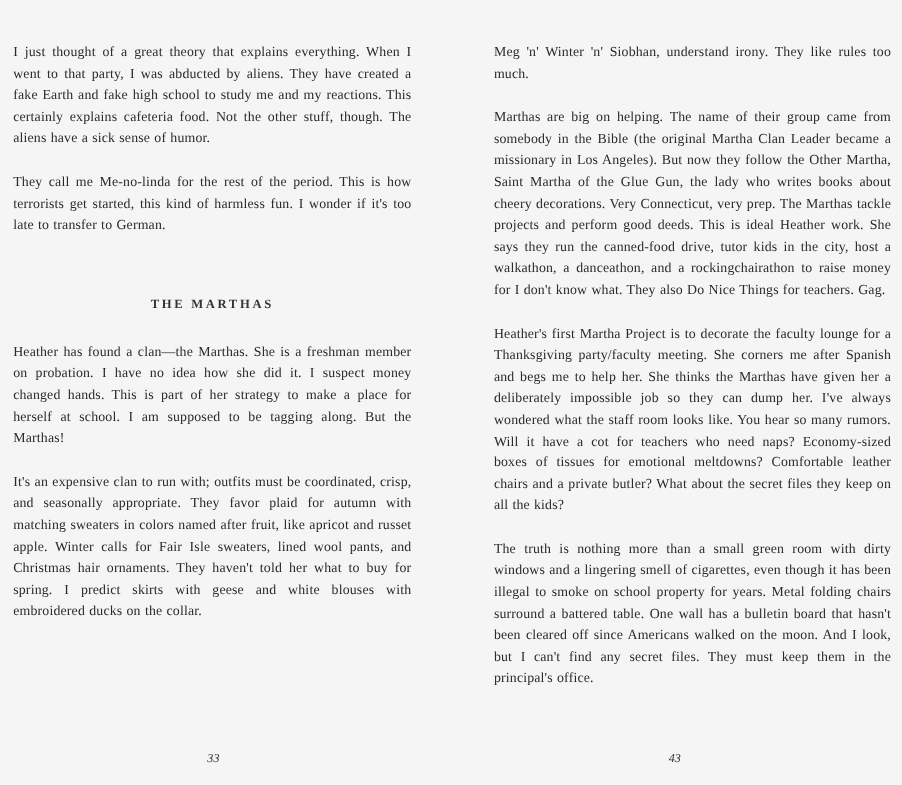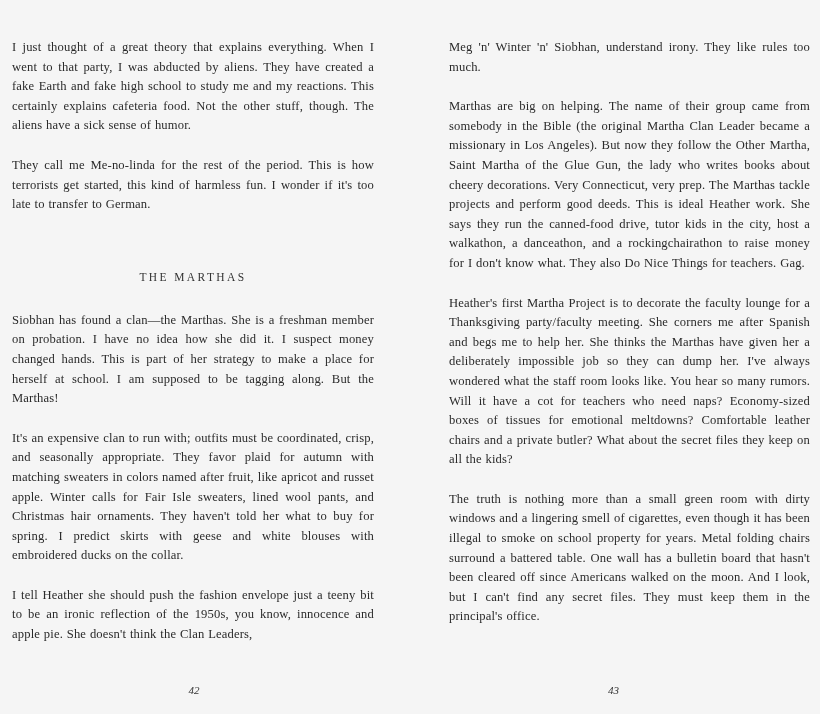--- a/index.html
+++ b/index.html
@@ -35,21 +35,21 @@
     line-height: 19.6px;
     text-align: justify;
     letter-spacing: 0.15px;
     word-spacing: 0.5px;
   }
   .section-heading {
     text-align: center;
     font-size: 11.5px;
     letter-spacing: 2.4px;
     margin: 52px 0 24px 0;
-    font-weight: normal;
+    font-weight: bold;
     color: #333;
     line-height: 20px;
   }
   .folio {
     position: absolute;
     top: 684px;
     left: 0;
     right: 0;
     text-align: center;
     font-style: italic;
@@ -60,25 +60,24 @@
   #page-right .folio { left: 0; right: 32px; }
 </style>
 </head>
 <body>
 
 <div class="page" id="page-left">
   <div class="content">
     <p class="para">I just thought of a great theory that explains everything. When I went to that party, I was abducted by aliens. They have created a fake Earth and fake high school to study me and my reactions. This certainly explains cafeteria food. Not the other stuff, though. The aliens have a sick sense of humor.</p>
     <p class="para">They call me Me-no-linda for the rest of the period. This is how terrorists get started, this kind of harmless fun. I wonder if it's too late to transfer to German.</p>
     <h2 class="section-heading">THE MARTHAS</h2>
-    <p class="para">Siobhan has found a clan—the Marthas. She is a freshman member on probation. I have no idea how she did it. I suspect money changed hands. This is part of her strategy to make a place for herself at school. I am supposed to be tagging along. But the Marthas!</p>
+    <p class="para">Heather has found a clan—the Marthas. She is a freshman member on probation. I have no idea how she did it. I suspect money changed hands. This is part of her strategy to make a place for herself at school. I am supposed to be tagging along. But the Marthas!</p>
     <p class="para">It's an expensive clan to run with; outfits must be coordinated, crisp, and seasonally appropriate. They favor plaid for autumn with matching sweaters in colors named after fruit, like apricot and russet apple. Winter calls for Fair Isle sweaters, lined wool pants, and Christmas hair ornaments. They haven't told her what to buy for spring. I predict skirts with geese and white blouses with embroidered ducks on the collar.</p>
-    <p class="para">I tell Heather she should push the fashion envelope just a teeny bit to be an ironic reflection of the 1950s, you know, innocence and apple pie. She doesn't think the Clan Leaders,</p>
   </div>
-  <div class="folio">42</div>
+  <div class="folio">33</div>
 </div>
 
 <div class="page" id="page-right">
   <div class="content">
     <p class="para">Meg 'n' Winter 'n' Siobhan, understand irony. They like rules too much.</p>
     <p class="para">Marthas are big on helping. The name of their group came from somebody in the Bible (the original Martha Clan Leader became a missionary in Los Angeles). But now they follow the Other Martha, Saint Martha of the Glue Gun, the lady who writes books about cheery decorations. Very Connecticut, very prep. The Marthas tackle projects and perform good deeds. This is ideal Heather work. She says they run the canned-food drive, tutor kids in the city, host a walkathon, a danceathon, and a rockingchairathon to raise money for I don't know what. They also Do Nice Things for teachers. Gag.</p>
     <p class="para">Heather's first Martha Project is to decorate the faculty lounge for a Thanksgiving party/faculty meeting. She corners me after Spanish and begs me to help her. She thinks the Marthas have given her a deliberately impossible job so they can dump her. I've always wondered what the staff room looks like. You hear so many rumors. Will it have a cot for teachers who need naps? Economy-sized boxes of tissues for emotional meltdowns? Comfortable leather chairs and a private butler? What about the secret files they keep on all the kids?</p>
     <p class="para">The truth is nothing more than a small green room with dirty windows and a lingering smell of cigarettes, even though it has been illegal to smoke on school property for years. Metal folding chairs surround a battered table. One wall has a bulletin board that hasn't been cleared off since Americans walked on the moon. And I look, but I can't find any secret files. They must keep them in the principal's office.</p>
   </div>
   <div class="folio">43</div>

